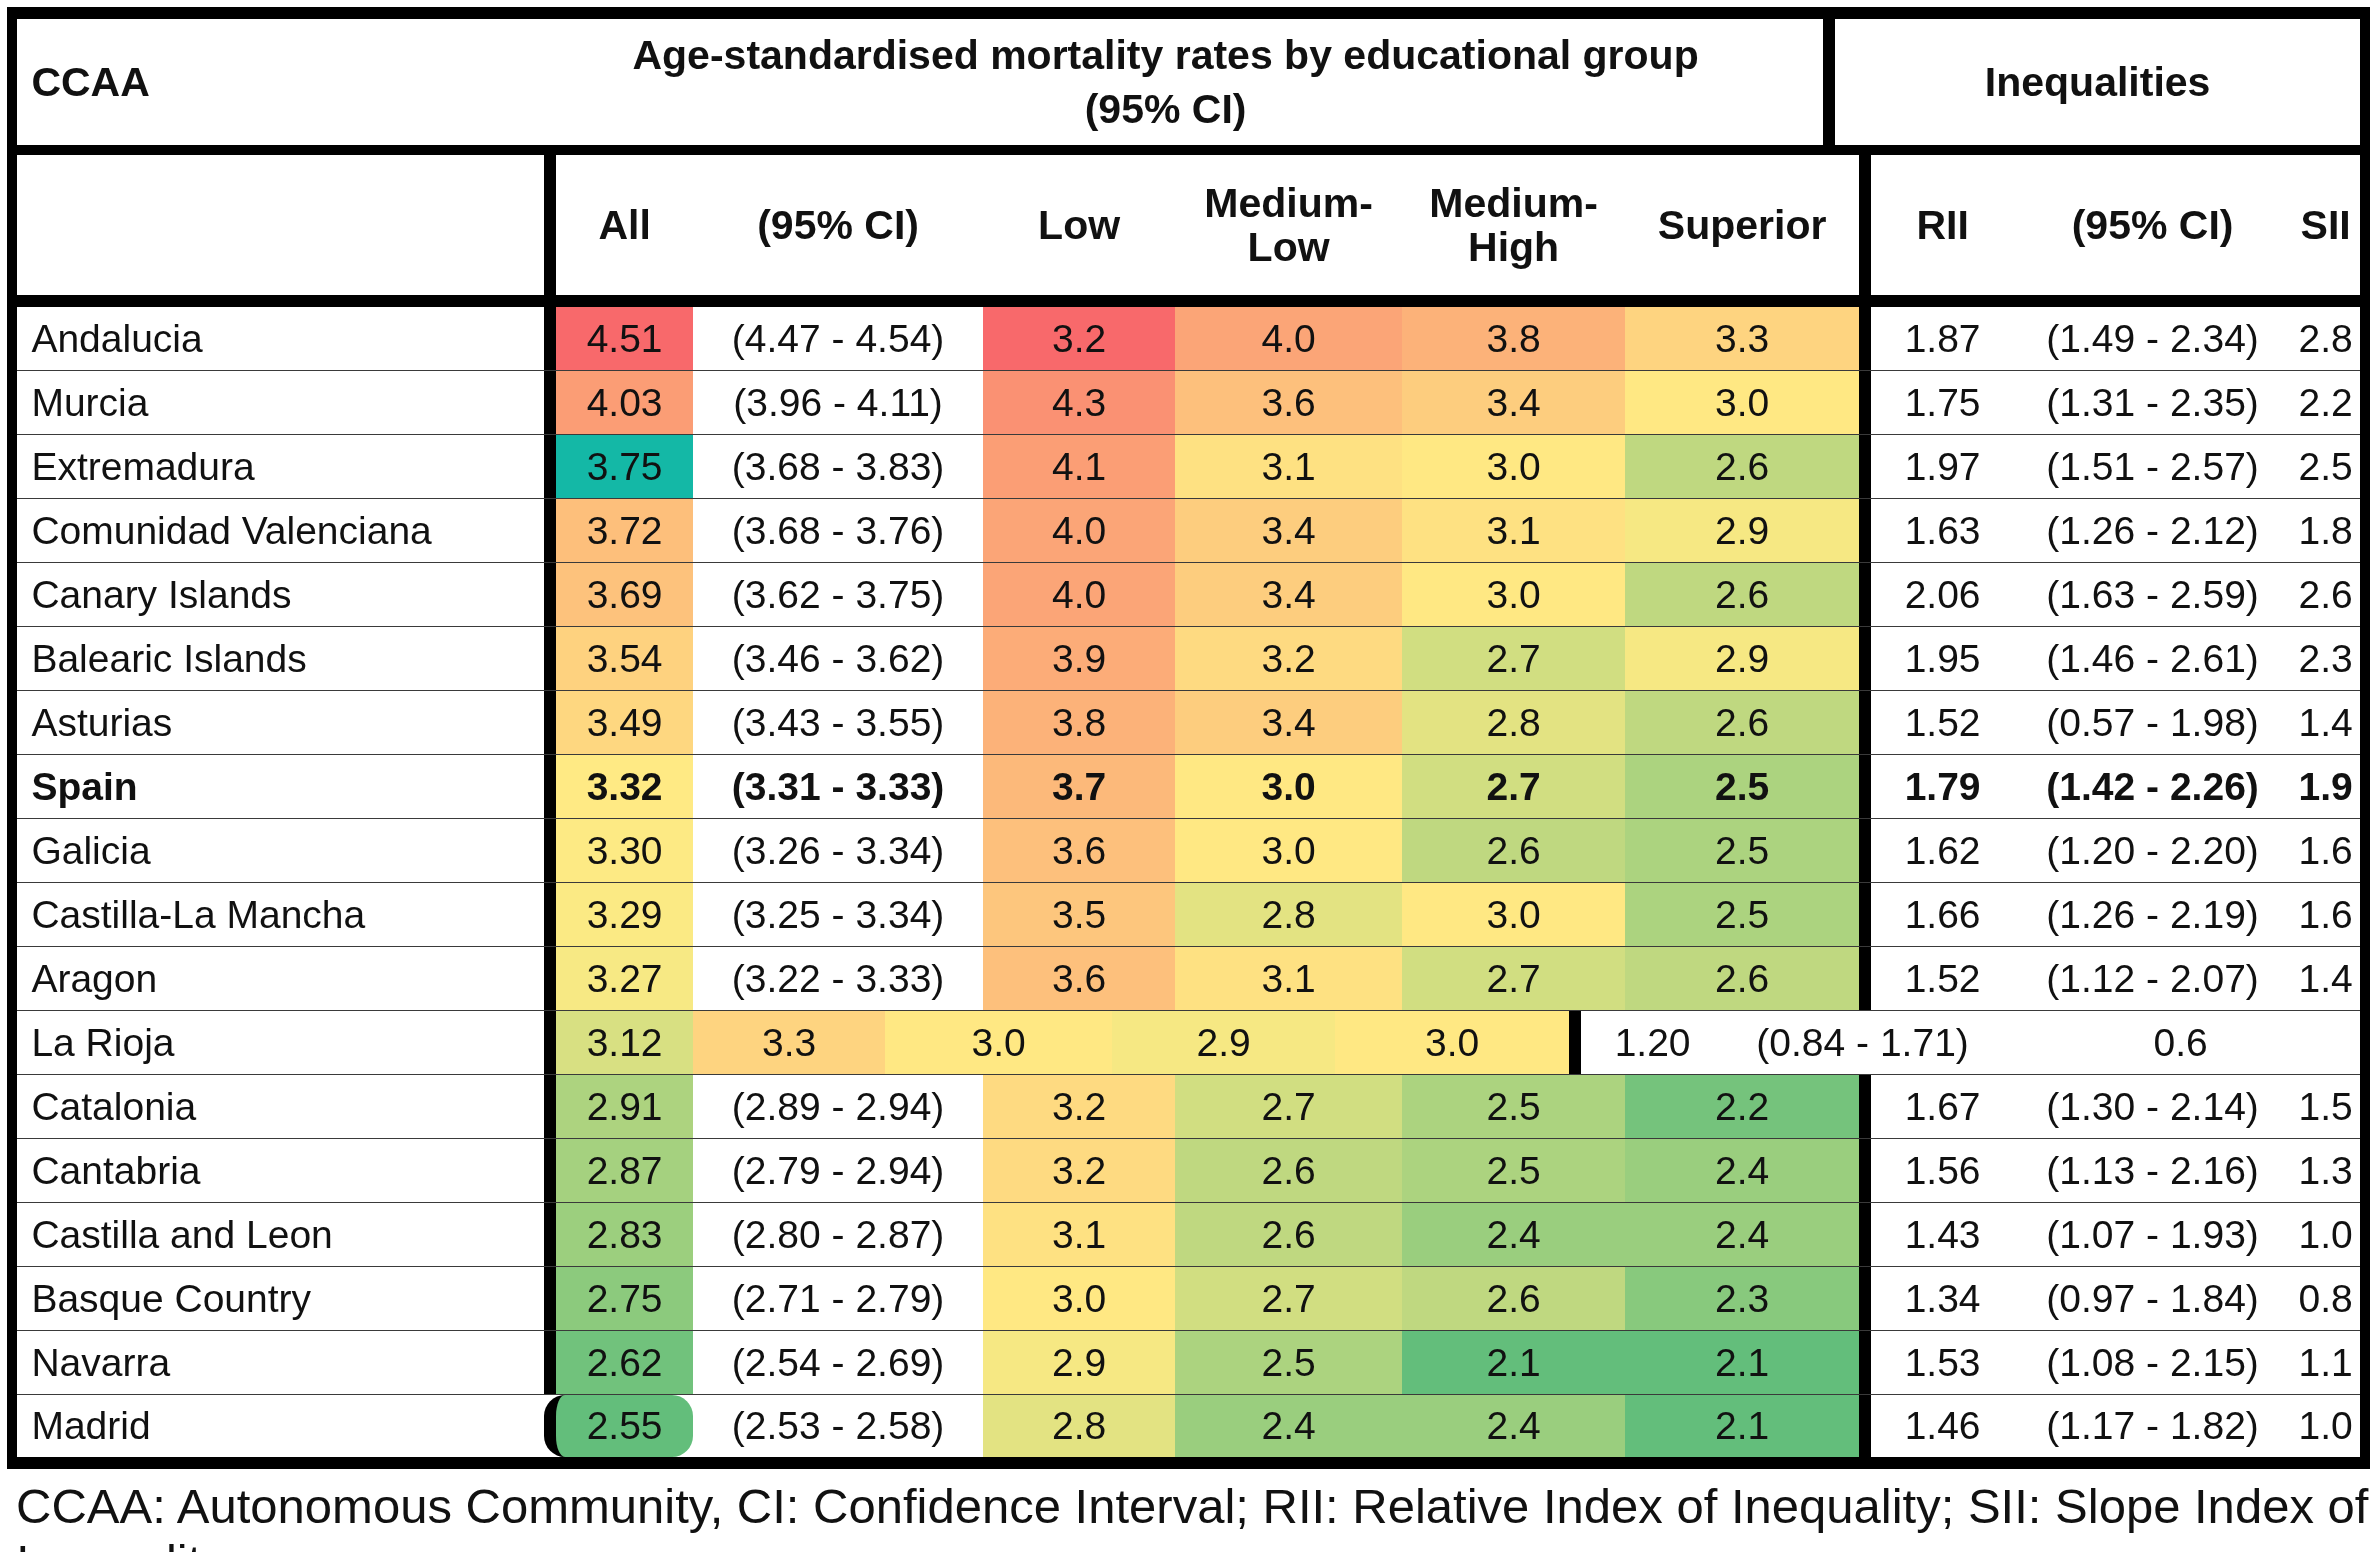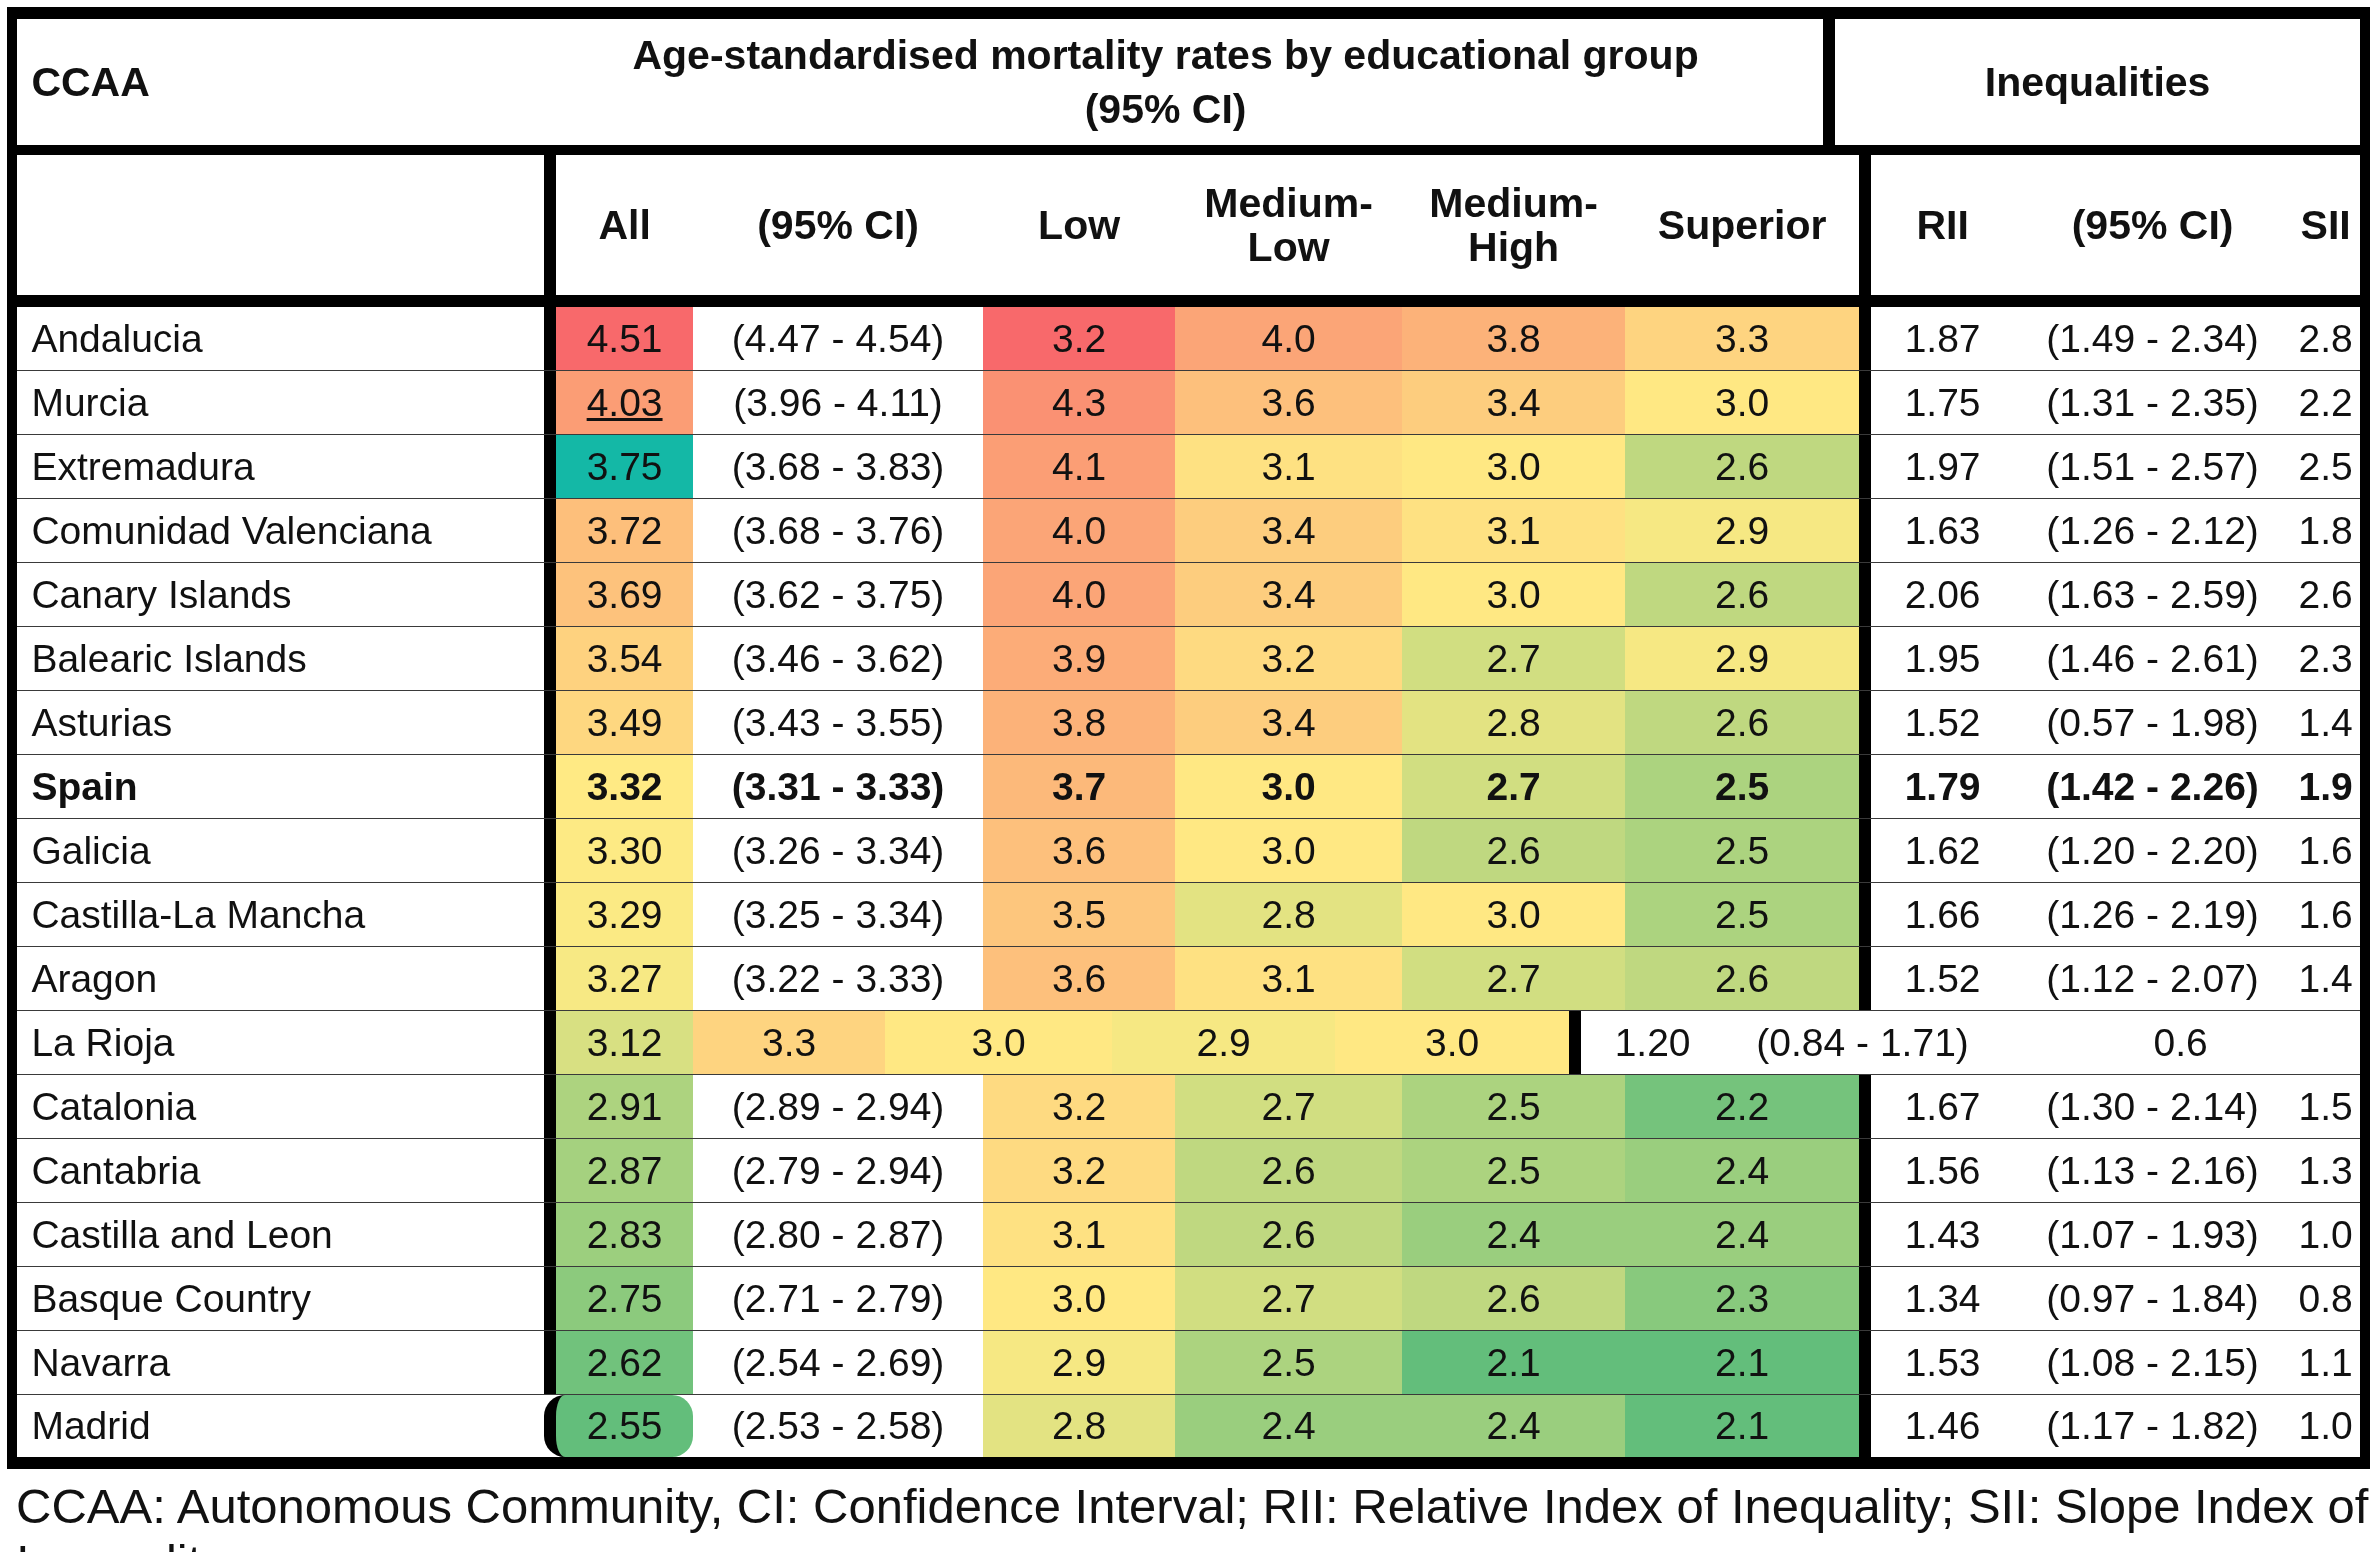--- a/index.html
+++ b/index.html
@@ -70,21 +70,21 @@
           <div class="cell col-low" style="background: rgb(248, 105, 107);">3.2</div>
           <div class="cell col-ml" style="background: rgb(251, 165, 119);">4.0</div>
           <div class="cell col-mh" style="background: rgb(252, 178, 121);">3.8</div>
           <div class="cell col-sup" style="background: rgb(254, 212, 128);">3.3</div>
           <div class="cell col-rii">1.87</div>
           <div class="cell col-ci2">(1.49 - 2.34)</div>
           <div class="cell col-sii">2.8</div>
         </div>
         <div class="row row-d">
           <div class="cell col-name">Murcia</div>
-          <div class="cell col-all" style="background: rgb(251, 157, 117); text-decoration: underline;">4.03</div>
+          <div class="cell col-all" style="background: rgb(251, 157, 117);">4.03</div>
           <div class="cell col-ci1">(3.96 - 4.11)</div>
           <div class="cell col-low" style="background: rgb(250, 145, 115);">4.3</div>
           <div class="cell col-ml" style="background: rgb(253, 192, 124);">3.6</div>
           <div class="cell col-mh" style="background: rgb(253, 205, 126);">3.4</div>
           <div class="cell col-sup" style="background: rgb(255, 232, 131);">3.0</div>
           <div class="cell col-rii">1.75</div>
           <div class="cell col-ci2">(1.31 - 2.35)</div>
           <div class="cell col-sii">2.2</div>
         </div>
         <div class="row row-d">

